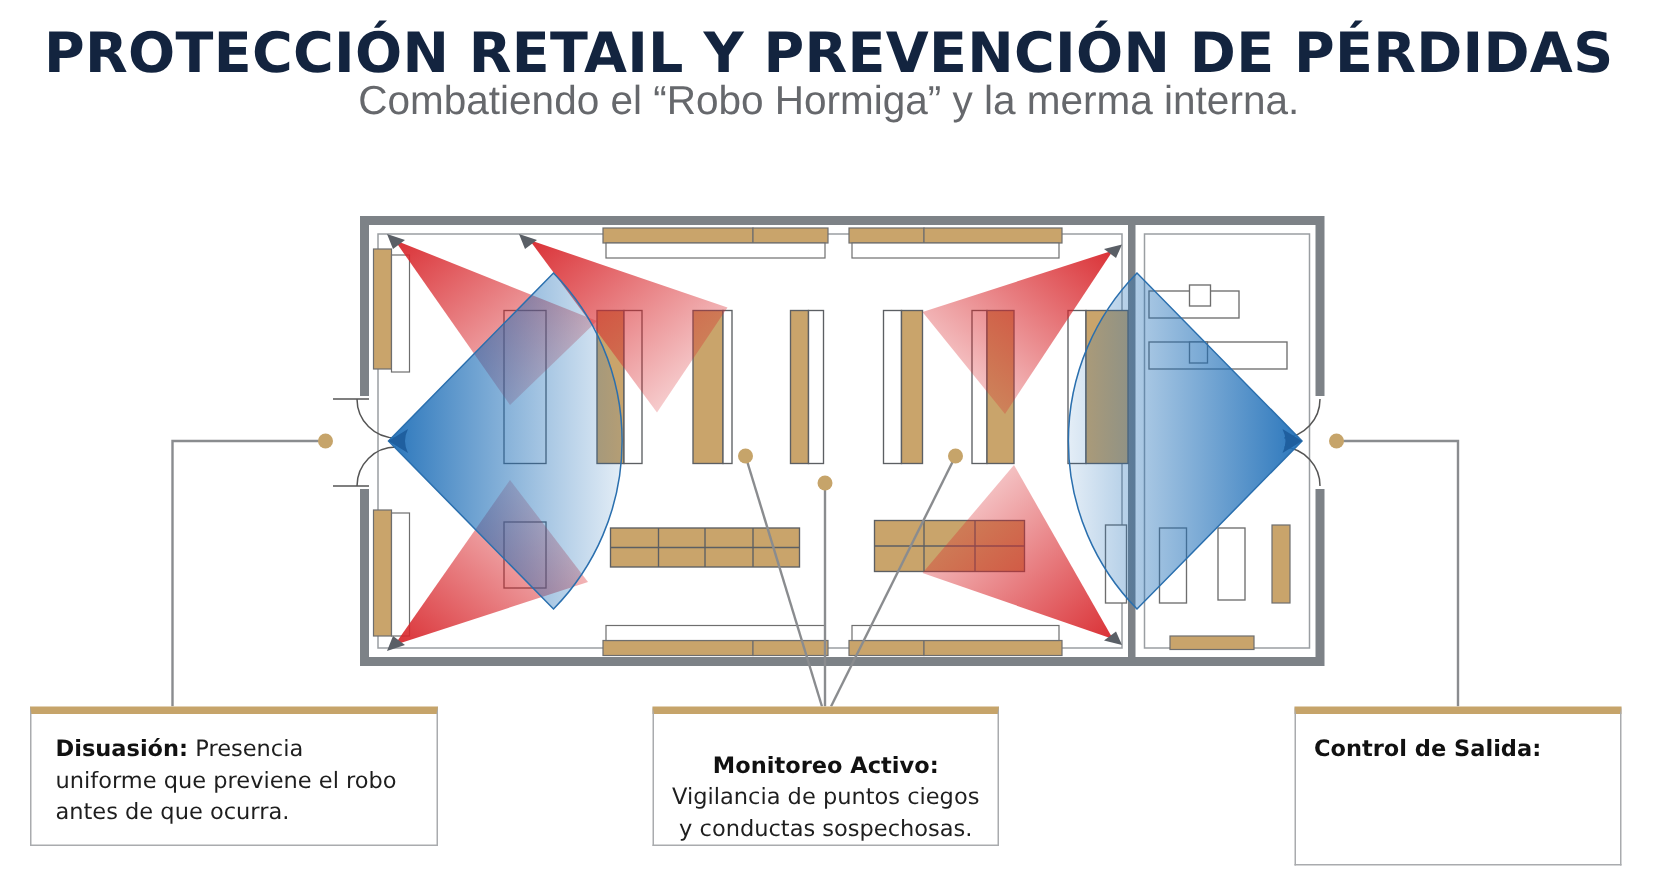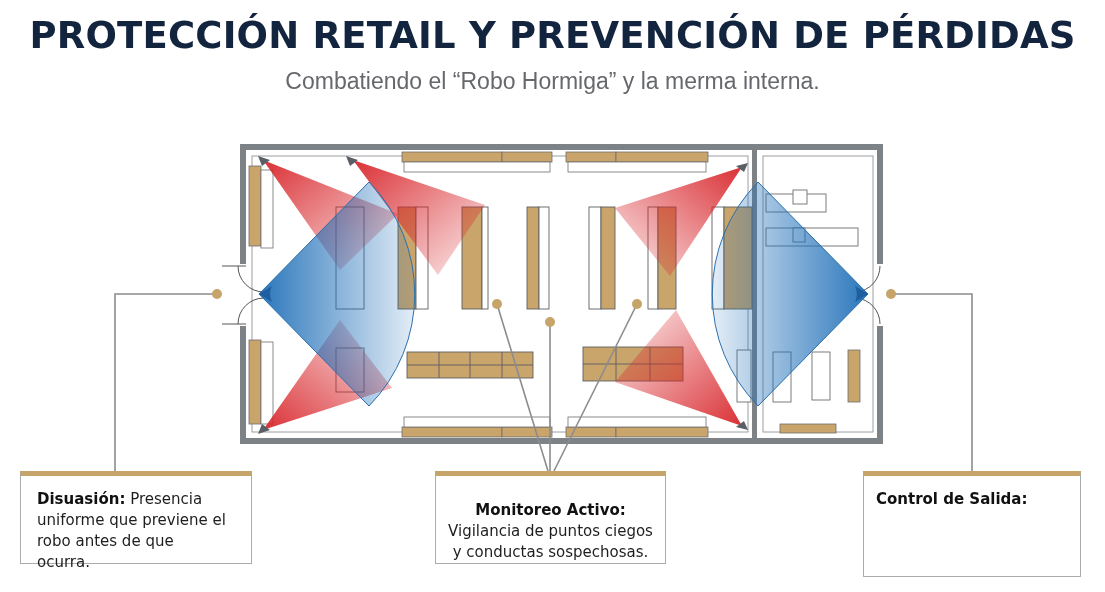--- a/index.html
+++ b/index.html
@@ -1,22 +1,22 @@
 <!DOCTYPE html>
 <html><head>
 <meta charset="utf-8">
 <style>
   html, body { margin: 0; padding: 0; }
   body { width: 1105px; height: 592px; background: #ffffff; position: relative; overflow: hidden; font-family: "DejaVu Sans", sans-serif; }
   .title { position: absolute; left: 0; top: 14px; width: 1105px; text-align: center; font-family: "DejaVu Sans", sans-serif; font-weight: bold; font-size: 37px; letter-spacing: 0.2px; color: #13243f; white-space: nowrap; }
-  .subtitle { position: absolute; left: 0; top: 68px; width: 1105px; text-align: center; font-family: "Liberation Sans", sans-serif; font-size: 23px; color: #66686c; white-space: nowrap; }
+  .subtitle { position: absolute; left: 0; top: 52px; width: 1105px; text-align: center; font-family: "Liberation Sans", sans-serif; font-size: 27px; color: #66686c; white-space: nowrap; }
   svg.plan { position: absolute; left: 0; top: 0; }
   .card { position: absolute; background: #fff; border: 1px solid #a9abae; border-top: 5px solid #c6a46a; box-sizing: border-box; font-family: "DejaVu Sans", sans-serif; font-size: 15px; line-height: 21px; color: #1e1e1e; }
   .card b { font-weight: bold; color: #111; }
-  .card-left { left: 20px; top: 471px; width: 232px; height: 93px; padding: 13px 22px 0 16px; }
+  .card-left { left: 20px; top: 471px; width: 272px; height: 93px; padding: 13px 22px 0 16px; }
   .card-mid { left: 435px; top: 471px; width: 231px; height: 93px; padding: 24px 6px 0 6px; text-align: center; }
   .card-right { left: 863px; top: 471px; width: 218px; height: 106px; padding: 13px 6px 0 12px; }
 </style>
 </head>
 <body>
 
 <div class="title">PROTECCIÓN RETAIL Y PREVENCIÓN DE PÉRDIDAS</div>
 <div class="subtitle">Combatiendo el “Robo Hormiga” y la merma interna.</div>
 
 <svg class="plan" width="1105" height="592" viewBox="0 0 1105 592" xmlns="http://www.w3.org/2000/svg">

